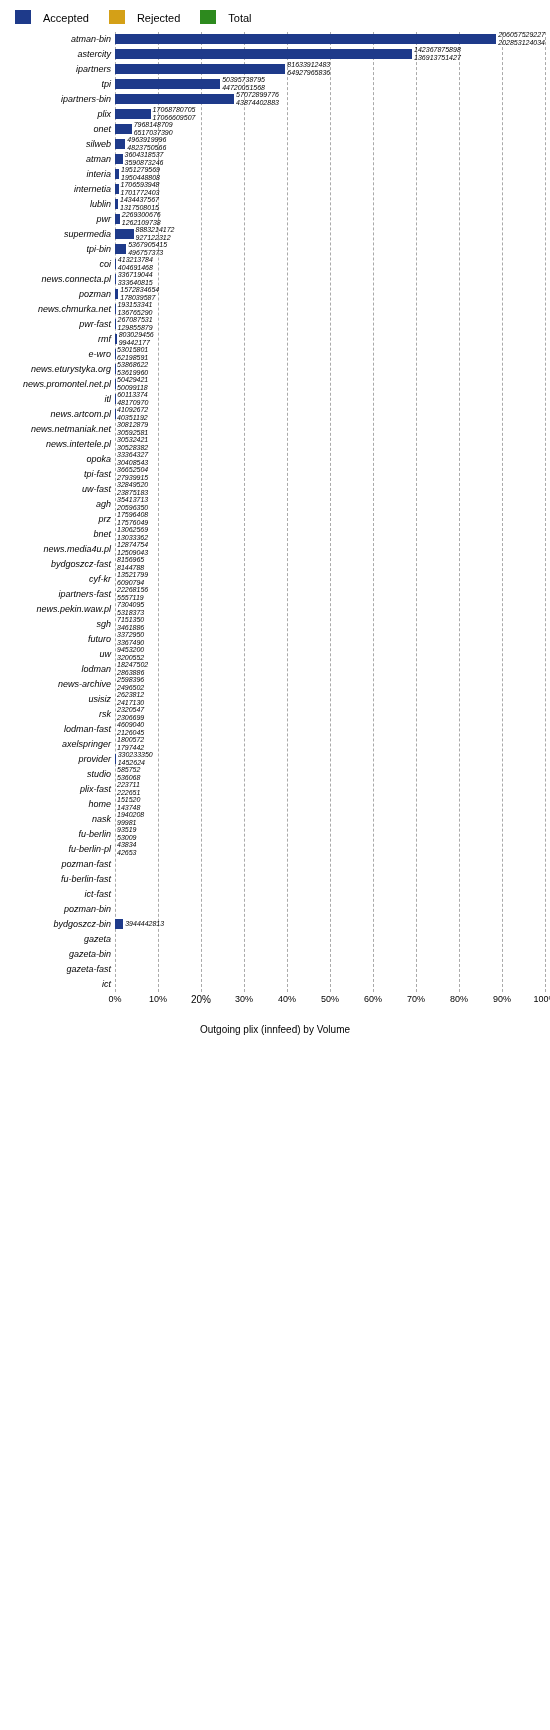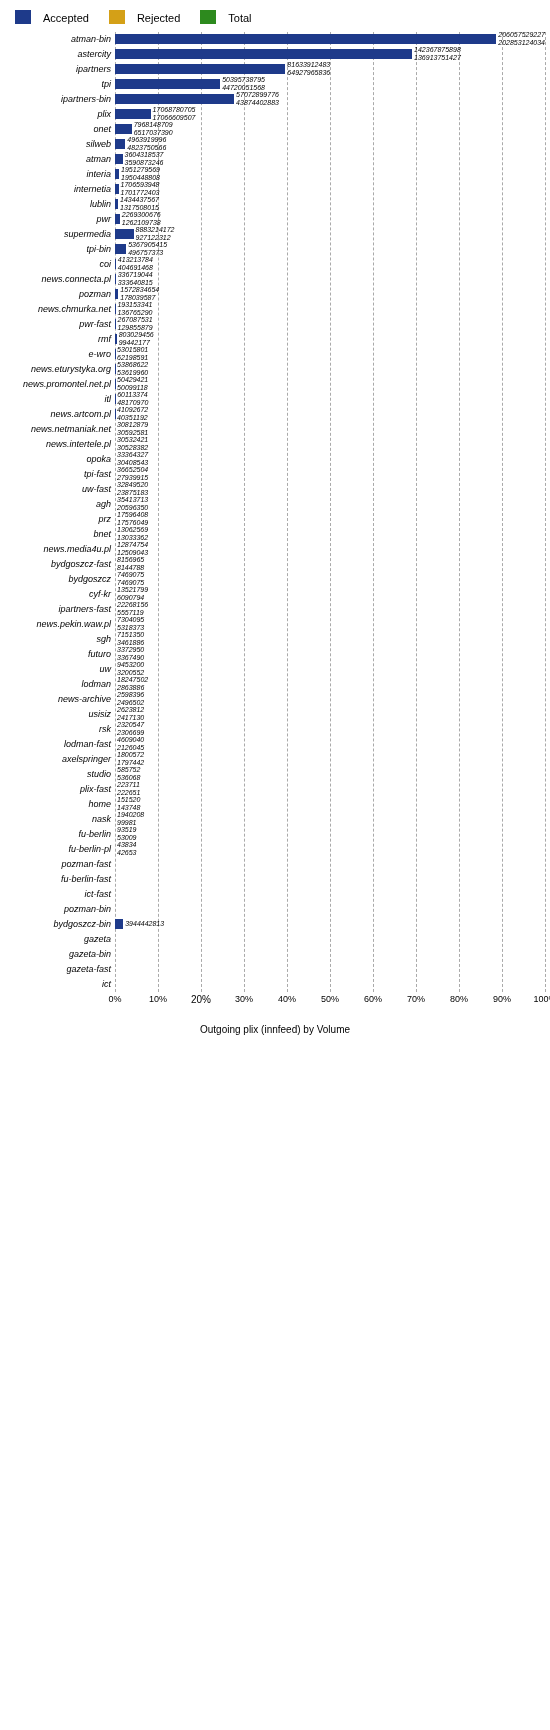--- a/index.html
+++ b/index.html
@@ -379,27 +379,20 @@
           </div>
         </div>
         <div class="row">
           <div class="label">bydgoszcz-fast</div>
           <div class="bar-area" style="position: relative;">
             <div class="bar-accepted" style="width: 0.0039585%; max-width: 100%;"></div>
             <div class="values-text" style="display: inline-block; vertical-align: middle; margin-left: 2px; line-height: 1.2; font-size: 7px;">8156965<br>8144788</div>
           </div>
         </div>
         <div class="row">
-          <div class="label">bydgoszcz</div>
-          <div class="bar-area" style="position: relative;">
-            <div class="bar-accepted" style="width: 0.0036247%; max-width: 100%;"></div>
-            <div class="values-text" style="display: inline-block; vertical-align: middle; margin-left: 2px; line-height: 1.2; font-size: 7px;">7469075<br>7469075</div>
-          </div>
-        </div>
-        <div class="row">
           <div class="label">cyf-kr</div>
           <div class="bar-area" style="position: relative;">
             <div class="bar-accepted" style="width: 0.0065621%; max-width: 100%;"></div>
             <div class="values-text" style="display: inline-block; vertical-align: middle; margin-left: 2px; line-height: 1.2; font-size: 7px;">13521799<br>6090794</div>
           </div>
         </div>
         <div class="row">
           <div class="label">ipartners-fast</div>
           <div class="bar-area" style="position: relative;">
             <div class="bar-accepted" style="width: 0.0108067%; max-width: 100%;"></div>
@@ -467,20 +460,27 @@
           <div class="bar-area" style="position: relative;">
             <div class="bar-accepted" style="width: 0.0022367%; max-width: 100%;"></div>
             <div class="values-text" style="display: inline-block; vertical-align: middle; margin-left: 2px; line-height: 1.2; font-size: 7px;">4609040<br>2126045</div>
           </div>
         </div>
         <div class="row">
           <div class="label">axelspringer</div>
           <div class="bar-area" style="position: relative;">
             <div class="bar-accepted" style="width: 0.0008738%; max-width: 100%;"></div>
             <div class="values-text" style="display: inline-block; vertical-align: middle; margin-left: 2px; line-height: 1.2; font-size: 7px;">1800572<br>1797442</div>
+          </div>
+        </div>
+        <div class="row">
+          <div class="label">provider</div>
+          <div class="bar-area" style="position: relative;">
+            <div class="bar-accepted" style="width: 0.160263%; max-width: 100%;"></div>
+            <div class="values-text" style="display: inline-block; vertical-align: middle; margin-left: 2px; line-height: 1.2; font-size: 7px;">330233350<br>1452624</div>
           </div>
         </div>
         <div class="row">
           <div class="label">studio</div>
           <div class="bar-area" style="position: relative;">
             <div class="bar-accepted" style="width: 0.0002842%; max-width: 100%;"></div>
             <div class="values-text" style="display: inline-block; vertical-align: middle; margin-left: 2px; line-height: 1.2; font-size: 7px;">585752<br>536068</div>
           </div>
         </div>
         <div class="row">

